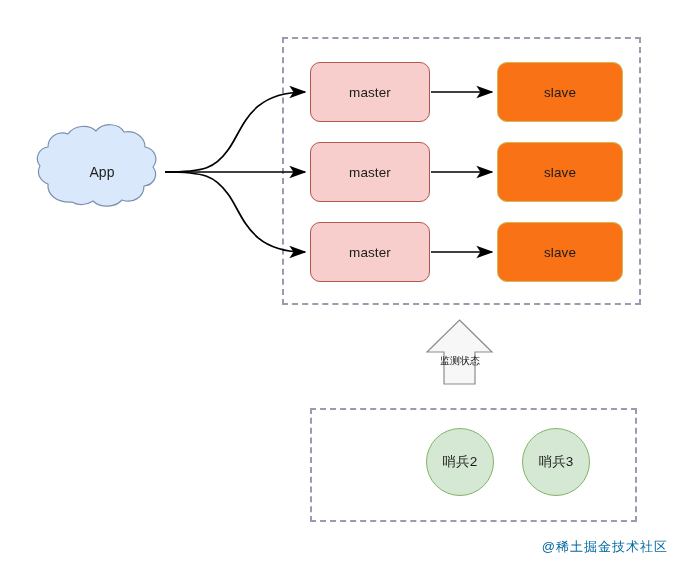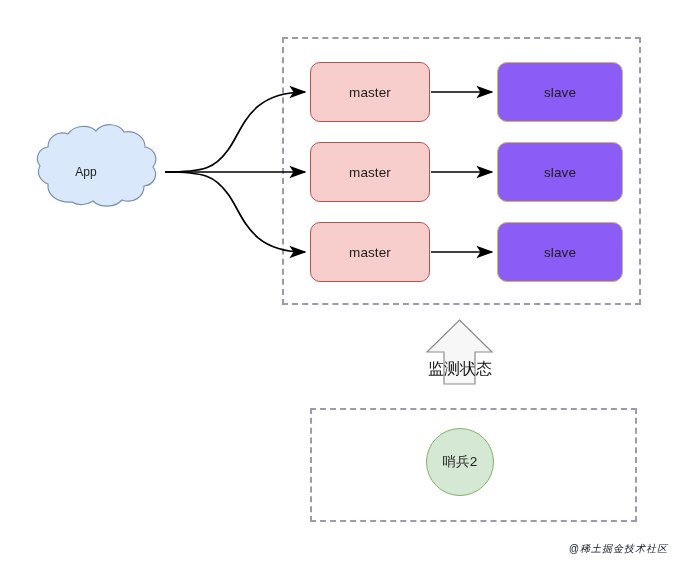--- a/index.html
+++ b/index.html
@@ -47,21 +47,21 @@
     letter-spacing: 0.1px;
   }
   .box.master {
     background: #f8cecc;
     border: 1.2px solid #b85450;
     width: 120px;
     height: 60px;
     left: 310px;
   }
   .box.slave {
-    background: #8b5cf6;
+    background: #f97316;
     border: 1.2px solid #d6b656;
     width: 126px;
     height: 60px;
     left: 497px;
   }
   .row1 { top: 62px; }
   .row2 { top: 142px; }
   .row3 { top: 222px; }
 
   
@@ -99,48 +99,47 @@
     font-size: 13.5px;
     color: #1c1c1c;
     top: 428px;
   }
   #sentinel-1 { left: 330px; }
   #sentinel-2 { left: 426px; font-family: Liberation Mono, monospace; }
   #sentinel-3 { left: 522px; }
 
   
   #cloud-label {
-    left: 62px;
+    left: 78px;
     top: 160px;
     width: 48px;
     height: 24px;
-    font-size: 12px;
+    font-size: 14px;
   }
 
   
   #monitor-label {
     left: 424px;
-    top: 360px;
+    top: 352px;
     width: 72px;
     height: 18px;
-    font-size: 16px;
+    font-size: 10px;
     color: #141414;
     text-align: center;
   }
 
   
   #watermark {
     position: absolute;
     right: 14px;
     bottom: 14px;
-    font-size: 10px;
-    color: #0f172a;
+    font-size: 13px;
+    color: #0369a1;
     letter-spacing: 1px;
     user-select: none;
-    font-style: italic;
   }
 </style>
 </head>
 <body>
 
 <div id="canvas">
 
   <div class="group" id="group-replication"></div>
   <div class="group" id="group-sentinels"></div>
 
@@ -190,16 +189,17 @@
 
   <div class="box master row1">master</div>
   <div class="box master row2">master</div>
   <div class="box master row3">master</div>
 
   <div class="box slave row1">slave</div>
   <div class="box slave row2">slave</div>
   <div class="box slave row3">slave</div>
 
   <div class="sentinel" id="sentinel-2">哨兵2</div>
+  <div class="sentinel" id="sentinel-3">哨兵3</div>
 
   <div id="watermark">@稀土掘金技术社区</div>
 
 </div>
 
 </body></html>

